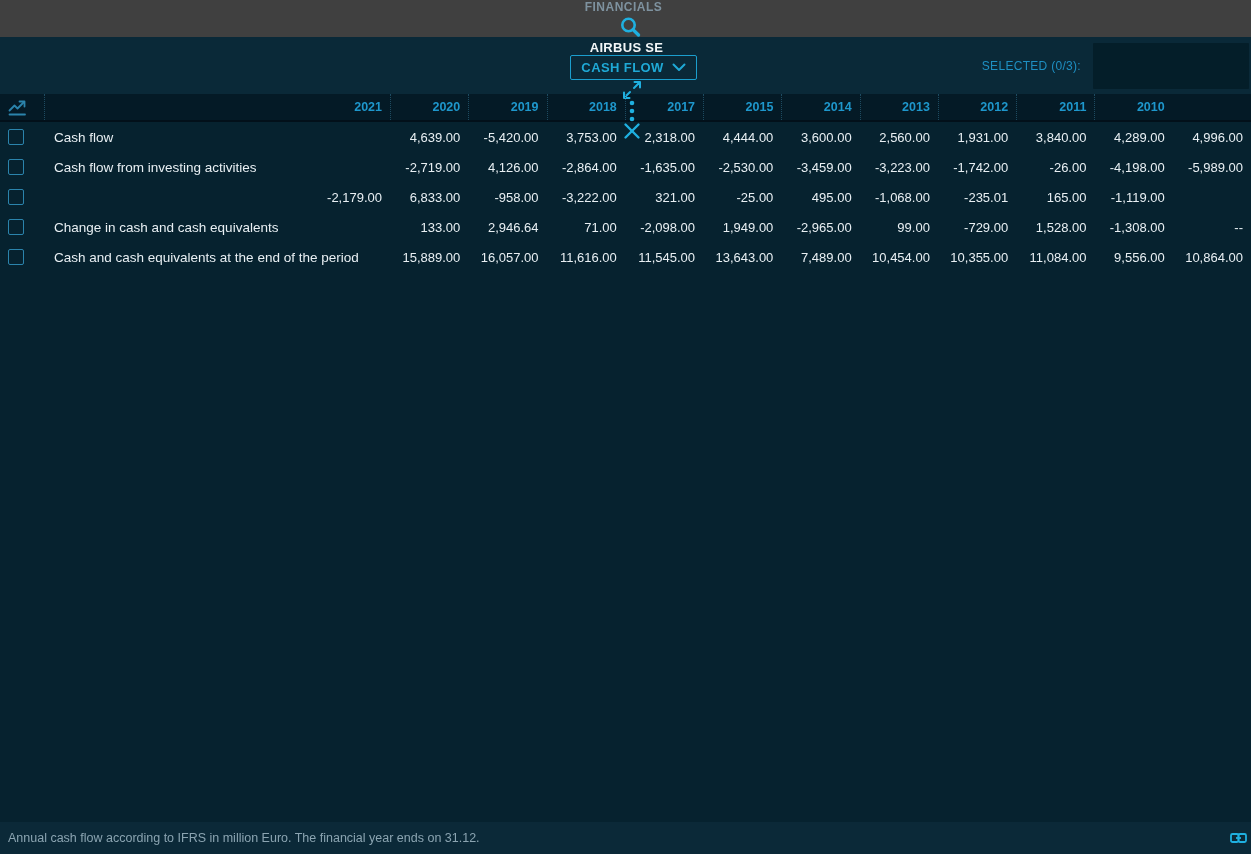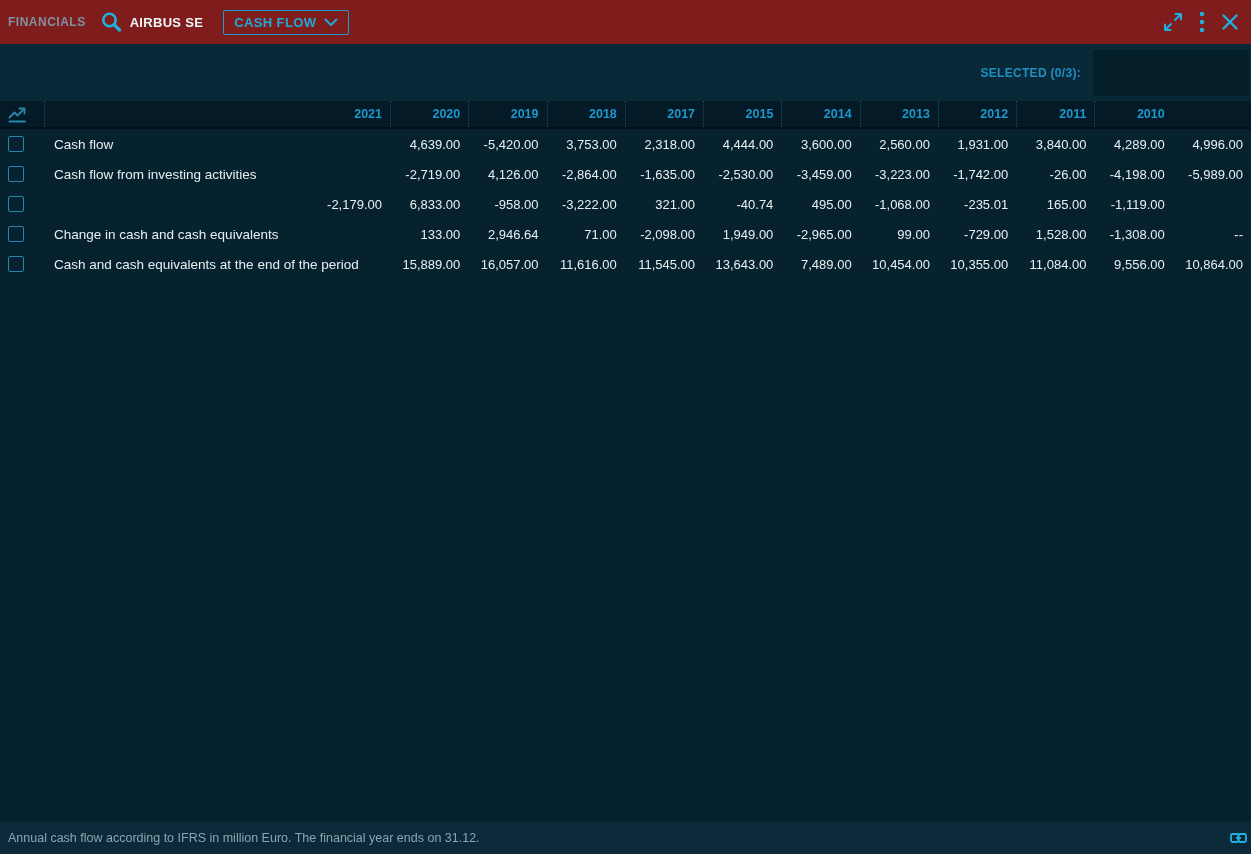--- a/index.html
+++ b/index.html
@@ -5,40 +5,41 @@
   * { margin:0; padding:0; box-sizing:border-box; }
   html,body { background:#06222f; }
   .app {
     position:relative; width:1251px; height:854px; overflow:hidden;
     background:#06222f;
     font-family:"Liberation Sans", sans-serif;
     -webkit-font-smoothing:antialiased;
   }
   
   .topbar {
-    height:44px; background:#7f1d1d; display:flex; align-items:center;
+    height:37px; background:#404040; display:flex; align-items:center;
     padding:0 12px 0 8px;
+    flex-direction:column;
   }
   .app-label { color:#7e929f; font-size:12px; font-weight:700; letter-spacing:.5px; }
   .search-btn { margin-left:12px; display:flex; align-items:center; cursor:pointer; }
   .symbol { margin-left:6px; color:#f2f6f8; font-size:13px; font-weight:700; letter-spacing:.3px; cursor:pointer; }
   .dd-btn {
     margin-left:20px; display:flex; align-items:center; gap:8px;
     border:1px solid #1b9ecd; border-radius:2px; background:transparent;
     color:#1fa9d6; font-family:inherit; font-size:13px; font-weight:700; letter-spacing:.4px;
     padding:4px 10px; cursor:pointer;
   }
   .topbar-spacer { flex:1; }
   .tb-icon { display:flex; align-items:center; justify-content:center; cursor:pointer; margin-left:16px; }
   
   .band {
     height:57px; background:#0a2938; display:flex; align-items:center; justify-content:flex-end;
     padding-right:2px;
   }
-  .selected-label { color:#1e8fc2; font-size:12px; font-weight:700; letter-spacing:.3px; }
+  .selected-label { color:#1e8fc2; font-size:12px; font-weight:400; letter-spacing:.3px; }
   .selected-box {
     width:156px; height:46px; margin-left:12px; background:#041e29; border-radius:1px;
   }
   
   .grid-row { display:grid; grid-template-columns:44px 346px repeat(11, 1fr); align-items:center; }
   .thead { height:28px; background:#041a26; border-bottom:2px solid #02101a; }
   .hcell-icon { display:flex; align-items:center; padding-left:8px; height:100%; }
   .hcell-euro {
     color:#1e97cc; font-size:12.5px; font-weight:700; letter-spacing:.3px;
     padding-left:10px; border-left:1px dotted #1d4b61; height:100%; display:flex; align-items:center;
@@ -197,21 +198,21 @@
       </div>
       <div class="grid-row trow">
         <div class="cell-check">
           <div class="checkbox"></div>
         </div>
         <div class="cell-val">-2,179.00</div>
         <div class="cell-val">6,833.00</div>
         <div class="cell-val">-958.00</div>
         <div class="cell-val">-3,222.00</div>
         <div class="cell-val">321.00</div>
-        <div class="cell-val">-40.74</div>
+        <div class="cell-val">-25.00</div>
         <div class="cell-val">495.00</div>
         <div class="cell-val">-1,068.00</div>
         <div class="cell-val">-235.01</div>
         <div class="cell-val">165.00</div>
         <div class="cell-val">-1,119.00</div>
       </div>
       <div class="grid-row trow">
         <div class="cell-check">
           <div class="checkbox"></div>
         </div>

